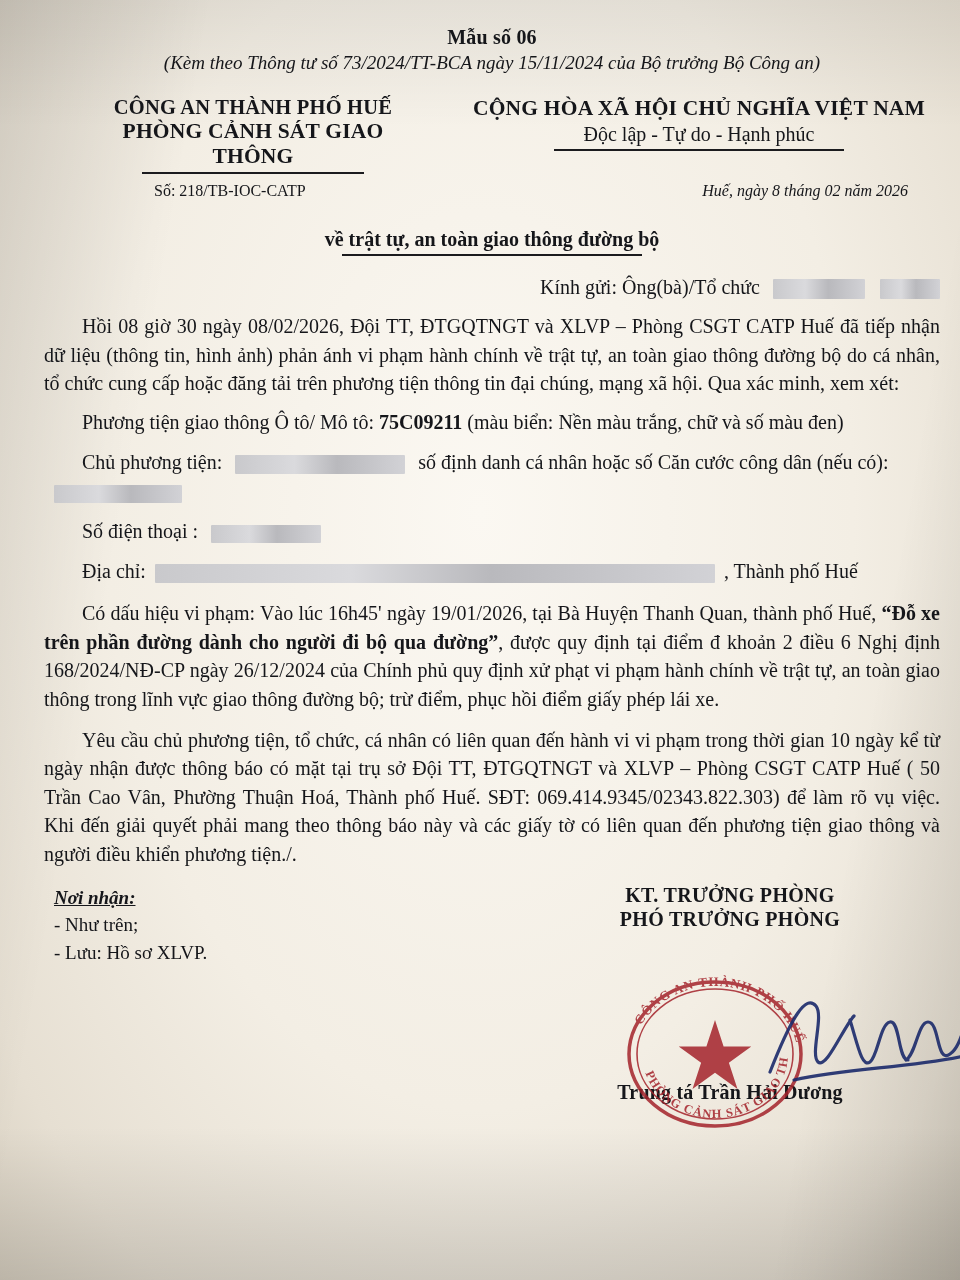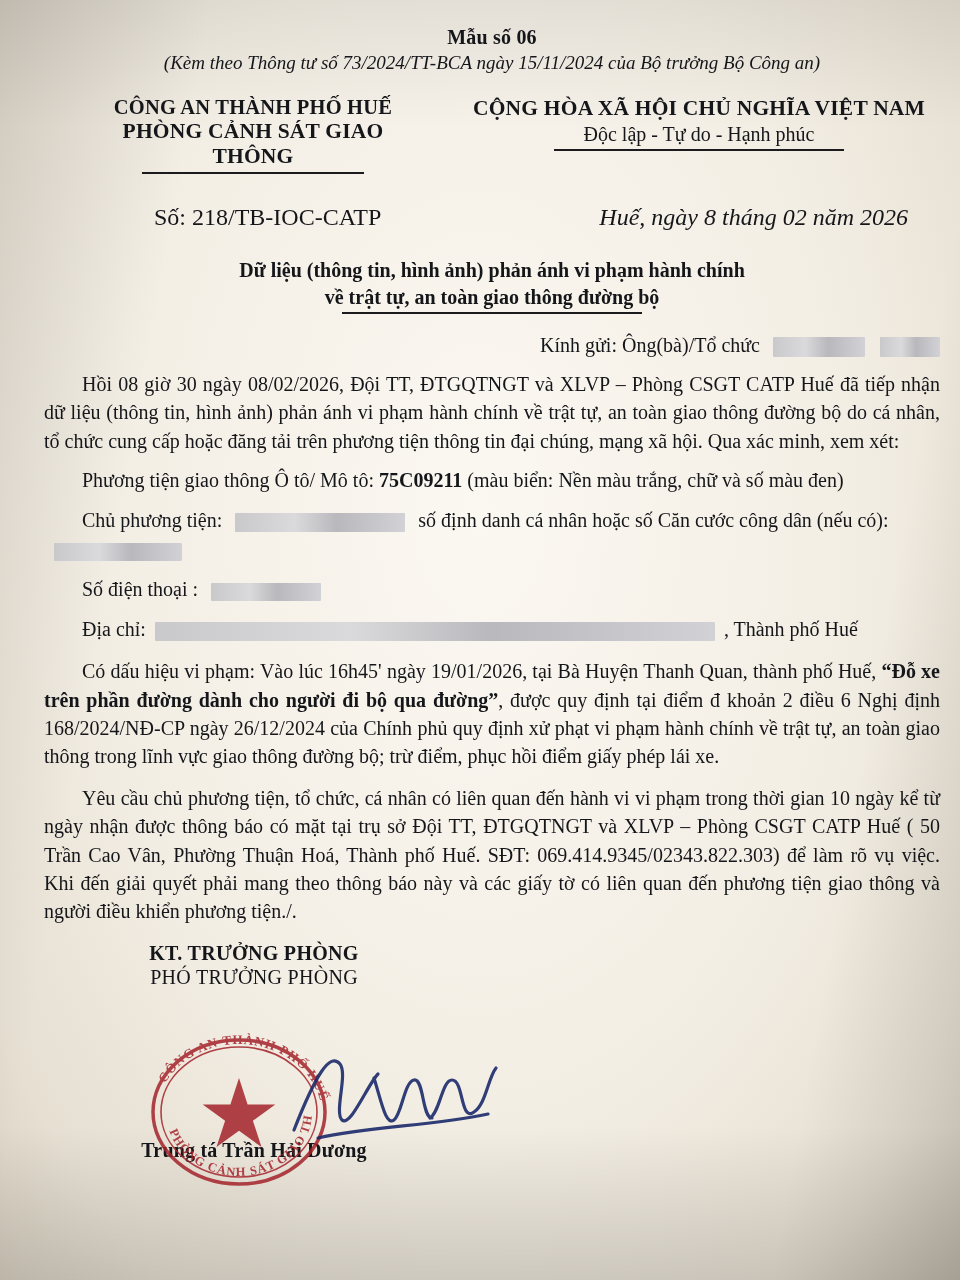--- a/index.html
+++ b/index.html
@@ -83,23 +83,23 @@
     height: 2px;
     background: #1b1b1e;
     margin: 3px auto 0;
   }
   .rule-left { width: 222px; }
   .rule-right { width: 290px; }
 
   .meta-row {
     display: flex;
     justify-content: space-between;
-    margin-top: 30px;
+    margin-top: 8px;
     padding: 0 8px 0 110px;
-    font-size: 24px;
+    font-size: 16px;
   }
   .meta-right { font-style: italic; padding-right: 24px; text-align: right; }
 
   .title-block { margin-top: 26px; text-align: center; }
   .title-main {
     font-size: 22px;
     font-weight: bold;
     letter-spacing: 1px;
   }
   .title-sub {
@@ -168,21 +168,21 @@
     text-align: center;
     position: relative;
   }
   .signer .s1 {
     font-size: 20px;
     font-weight: bold;
     letter-spacing: .3px;
   }
   .signer .s2 {
     font-size: 20px;
-    font-weight: normal;
+    font-weight: bold;
     letter-spacing: .3px;
     margin-top: 1px;
   }
   .signer .s3 {
     font-size: 19px;
     font-style: italic;
     margin-top: 2px;
   }
   .signer .s4 {
     font-size: 20px;
@@ -232,21 +232,20 @@
         <div class="rule rule-right"></div>
       </div>
     </div>
 
     <div class="meta-row">
       <div>Số: 218/TB-IOC-CATP</div>
       <div class="meta-right">Huế, ngày 8 tháng 02 năm 2026</div>
     </div>
 
     <div class="title-block">
-      <div class="title-sub">Dữ liệu (thông tin, hình ảnh) phản ánh vi phạm hành chính</div>
       <div class="title-sub" style="margin-top:0">về trật tự, an toàn giao thông đường bộ</div>
       <div class="title-underline"></div>
     </div>
 
     <div class="recipient">
       <span>Kính gửi: Ông(bà)/Tổ chức</span>
       <span class="redact" style="width:92px;height:20px;margin-left:8px;"></span>
       <span class="redact" style="width:60px;height:20px;margin-left:10px;"></span>
     </div>
 
@@ -277,20 +276,25 @@
     </p>
 
     <p class="body">
       <span>Có dấu hiệu vi phạm: Vào lúc 16h45' ngày 19/01/2026, tại Bà Huyện Thanh Quan, thành phố Huế,</span>
       <span class="bold">“Đỗ xe trên phần đường dành cho người đi bộ qua đường”</span><span>, được quy định tại điểm đ khoản 2 điều 6 Nghị định 168/2024/NĐ-CP ngày 26/12/2024 của Chính phủ quy định xử phạt vi phạm hành chính về trật tự, an toàn giao thông trong lĩnh vực giao thông đường bộ; trừ điểm, phục hồi điểm giấy phép lái xe.</span>
     </p>
 
     <p class="body">Yêu cầu chủ phương tiện, tổ chức, cá nhân có liên quan đến hành vi vi phạm trong thời gian 10 ngày kể từ ngày nhận được thông báo có mặt tại trụ sở Đội TT, ĐTGQTNGT và XLVP – Phòng CSGT CATP Huế ( 50 Trần Cao Vân, Phường Thuận Hoá, Thành phố Huế. SĐT: 069.414.9345/02343.822.303) để làm rõ vụ việc. Khi đến giải quyết phải mang theo thông báo này và các giấy tờ có liên quan đến phương tiện giao thông và người điều khiển phương tiện./.</p>
 
     <div class="sign-block">
+      <div class="noi-nhan">
+        <div class="nn-title">Nơi nhận:</div>
+        <div>- Như trên;</div>
+        <div>- Lưu: Hồ sơ XLVP.</div>
+      </div>
 
       <div class="signer">
         <div class="s1">KT. TRƯỞNG PHÒNG</div>
         <div class="s2">PHÓ TRƯỞNG PHÒNG</div>
 
         <div class="seal">
           <svg viewBox="0 0 210 170" width="210" height="170" xmlns="http://www.w3.org/2000/svg">
             <defs>
               <path id="arcTop" d="M 22 100 A 83 72 0 0 1 188 100"></path>
               <path id="arcBot" d="M 32 96 A 73 64 0 0 0 178 96"></path>

